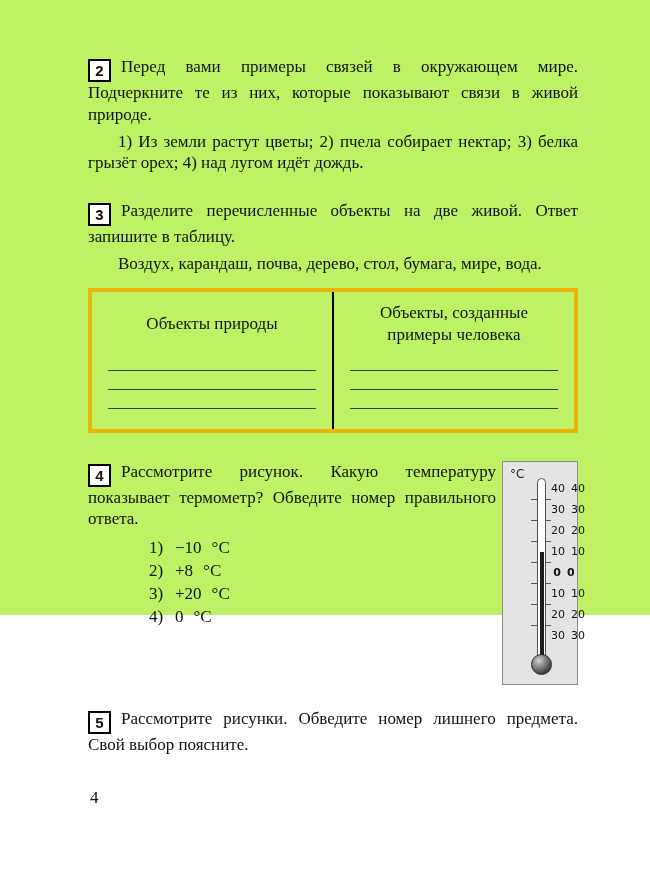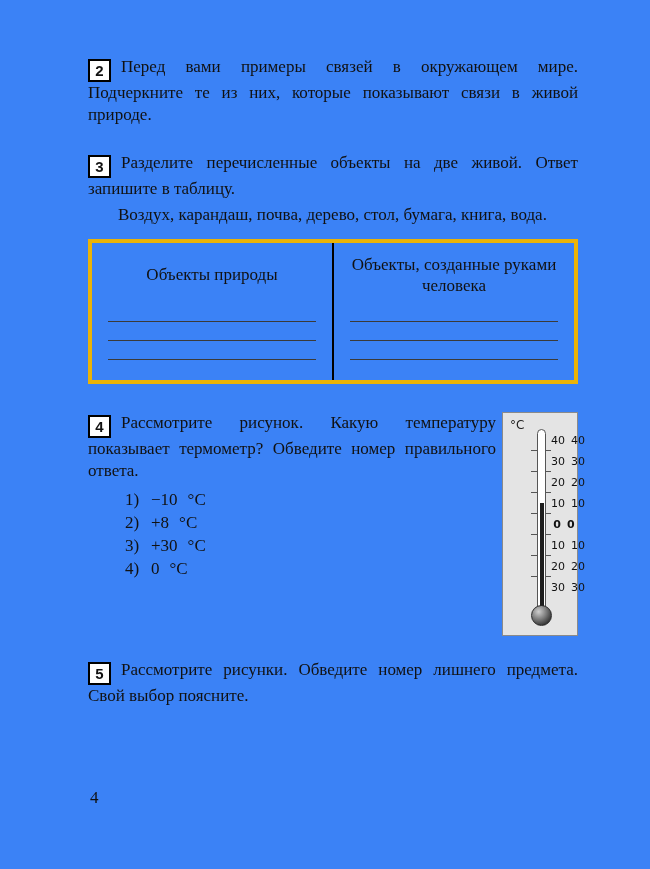--- a/index.html
+++ b/index.html
@@ -4,23 +4,23 @@
 <style>
   * { margin:0; padding:0; box-sizing:border-box; }
   html,body { background:#ffffff; }
   body {
     width:650px; height:869px; overflow:hidden;
     font-family:"Liberation Serif","DejaVu Serif",serif;
     color:#111;
   }
   .page {
     position:relative;
-    width:650px; height:869px;
+    width:650px; height:615px;
     padding:56px 72px 0 88px;
-    background:#3b82f6;
+    background:#bef264;
   }
   .para {
     font-size:17px;
     line-height:1.28;
     text-align:justify;
     color:#111;
   }
   .num-box {
     display:inline-block;
     width:23px; height:23px;
@@ -59,21 +59,21 @@
     font-size:17px;
     line-height:1.25;
   }
   .write-area { margin-top:2px; }
   .write-line { height:19px; border-bottom:1px solid #3a3a3a; }
 
   
   .ex4-flex { display:flex; gap:6px; align-items:flex-start; }
   .ex4-left { flex:1; min-width:0; }
   .options { margin-left:37px; margin-top:6px; font-size:17px; line-height:23px; }
-  .option { white-space:nowrap; }
+  .option { white-space:nowrap;margin-left:24px; }
   .opt-num { display:inline-block; width:26px; }
   .opt-unit { margin-left:10px; }
 
   
   .thermo {
     position:relative;
     width:76px; height:224px;
     background:#e4e4e4;
     border:1px solid #8a8a8a;
     flex:0 0 76px;
@@ -125,41 +125,42 @@
 </style>
 </head>
 <body>
 
 <div class="page">
 
   <div class="exercise">
     <p class="para">
       <span class="num-box">2</span><span>Перед вами примеры связей в окружающем мире. Подчеркните те из них, которые показывают связи в живой природе.</span>
     </p>
+    <p class="para indent">1) Из земли растут цветы; 2) пчела собирает нектар; 3) белка грызёт орех; 4) над лугом идёт дождь.</p>
   </div>
 
   <div class="exercise">
     <p class="para">
       <span class="num-box">3</span><span>Разделите перечисленные объекты на две живой. Ответ запишите в таблицу.</span>
     </p>
-    <p class="para indent">Воздух, карандаш, почва, дерево, стол, бумага, книга, вода.</p>
+    <p class="para indent">Воздух, карандаш, почва, дерево, стол, бумага, мире, вода.</p>
 
     <table class="answer-table">
       <tbody>
           <tr>
         <td>
           <div class="col-header">Объекты природы</div>
           <div class="write-area">
             <div class="write-line"></div>
             <div class="write-line"></div>
             <div class="write-line"></div>
           </div>
         </td>
         <td>
-          <div class="col-header">Объекты, созданные руками человека</div>
+          <div class="col-header">Объекты, созданные примеры человека</div>
           <div class="write-area">
             <div class="write-line"></div>
             <div class="write-line"></div>
             <div class="write-line"></div>
           </div>
         </td>
       </tr>
     </tbody>
       </table>
   </div>
@@ -171,21 +172,21 @@
           <span class="num-box">4</span><span>Рассмотрите рисунок. Какую температуру показывает термометр? Обведите номер правильного ответа.</span>
         </p>
         <div class="options">
           <div class="option">
             <span class="opt-num">1)</span><span>−10</span><span class="opt-unit">°C</span>
           </div>
           <div class="option">
             <span class="opt-num">2)</span><span>+8</span><span class="opt-unit">°C</span>
           </div>
           <div class="option">
-            <span class="opt-num">3)</span><span>+30</span><span class="opt-unit">°C</span>
+            <span class="opt-num">3)</span><span>+20</span><span class="opt-unit">°C</span>
           </div>
           <div class="option">
             <span class="opt-num">4)</span><span>0</span><span class="opt-unit">°C</span>
           </div>
         </div>
       </div>
 
       <div class="thermo">
         <div class="thermo-unit">°C</div>
 

